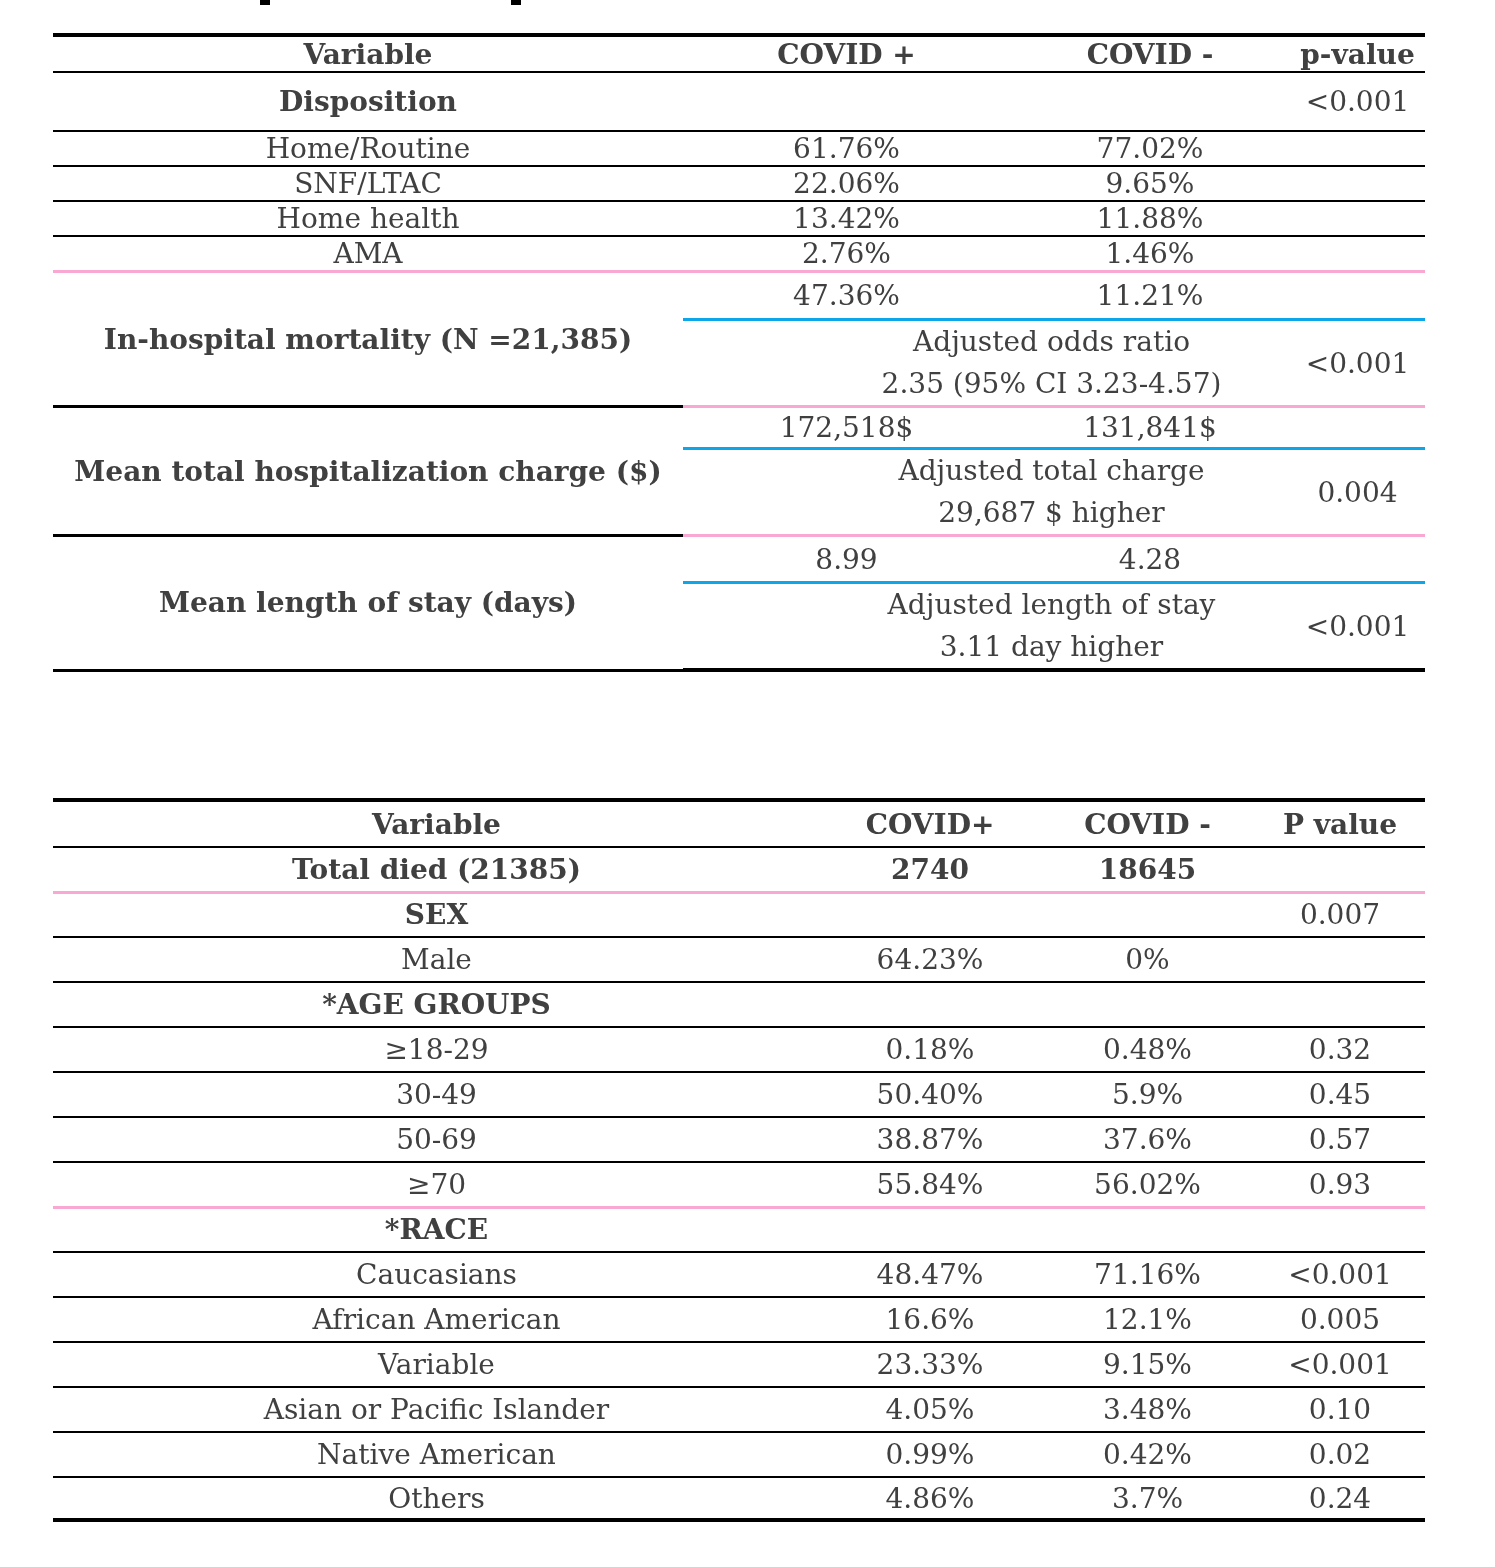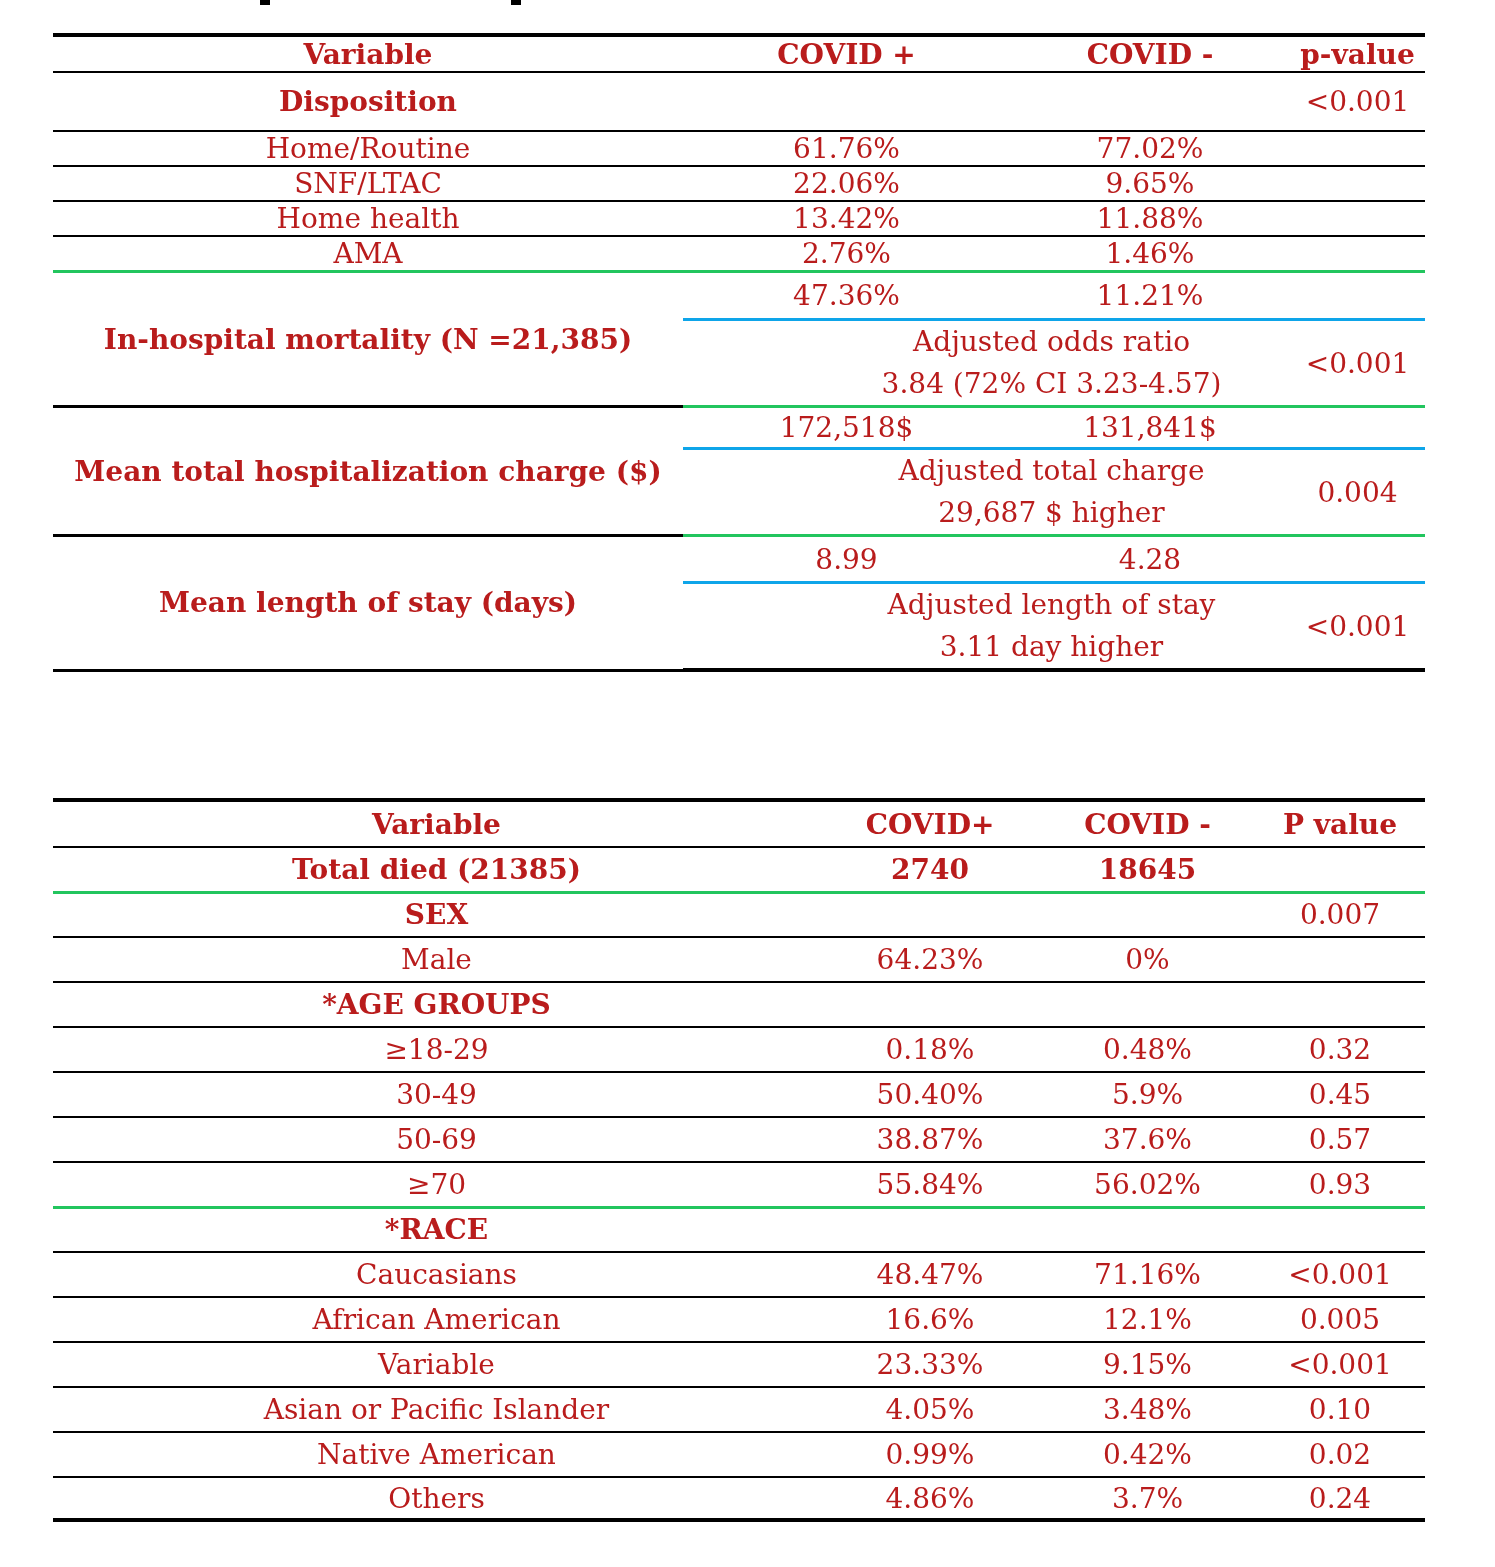--- a/index.html
+++ b/index.html
@@ -1,20 +1,20 @@
 <!DOCTYPE html>
 <html><head>
 <meta charset="utf-8">
 <style>
   html,body { margin:0; padding:0; background:#ffffff; }
   .page {
     position:relative;
     width:1495px; height:1567px;
     background:#ffffff;
-    color:#b91c1c;
+    color:#404040;
     font-family:"DejaVu Serif","Liberation Serif",serif;
     font-size:28px;
     overflow:hidden;
   }
   
   .caption-artifact {
     position:absolute; top:0; height:5px; width:10px; background:#000;
   }
   .ca1 { left:260px; }
   .ca2 { left:511px; }
@@ -54,21 +54,21 @@
   #t1 tr.s1  { height:48px; }
   #t1 tr.s1b { height:42px; }
   #t1 tr.s1c { height:47px; }
   #t1 tr.s2  { height:87px; }
   #t2 tr.h   { height:47px; }
   #t2 tr.r   { height:45px; }
   #t2 tr.last{ height:43px; }
 
   
   tr.bb2 > td { border-bottom:2px solid #000; }
-  tr.bb3 > td { border-bottom:3px solid #22c55e; }
+  tr.bb3 > td { border-bottom:3px solid #f9a8d4; }
   tr.bb4 > td { border-bottom:4px solid #000; }
   
   tr.sub > td.vcell { border-bottom:3px solid #0ea5e9; }
   tr.sub > td.lab   { border-bottom:3px solid #000; } 
 
   td.adj {
     white-space:normal;
     line-height:42px;
     padding-left:130px;  
   }
@@ -130,21 +130,21 @@
 
       <tr class="s1 sub">
         <td class="b lab" rowspan="2">In-hospital mortality (N =21,385)</td>
         <td class="vcell">47.36%</td>
         <td class="vcell">11.21%</td>
         <td class="vcell"></td>
       </tr>
       <tr class="s2 bb3">
         <td class="adj" colspan="2">
           <span>Adjusted odds ratio</span><br>
-          <span>3.84 (72% CI 3.23-4.57)</span>
+          <span>2.35 (95% CI 3.23-4.57)</span>
         </td>
         <td>&lt;0.001</td>
       </tr>
 
       <tr class="s1b sub">
         <td class="b lab" rowspan="2">Mean total hospitalization charge ($)</td>
         <td class="vcell">172,518$</td>
         <td class="vcell">131,841$</td>
         <td class="vcell"></td>
       </tr>

